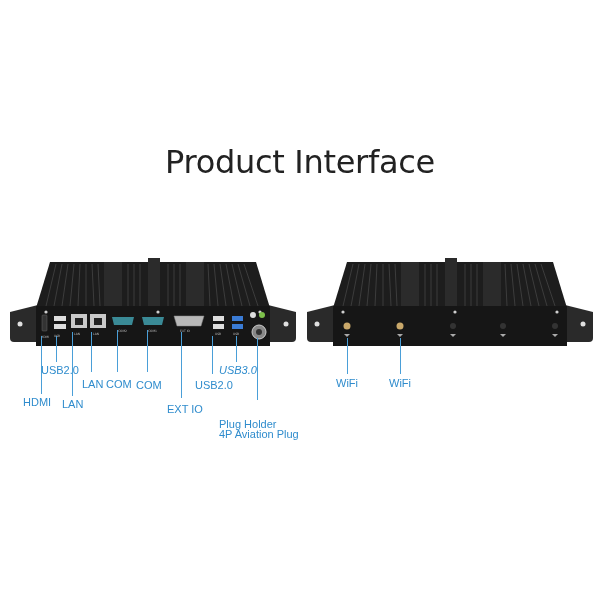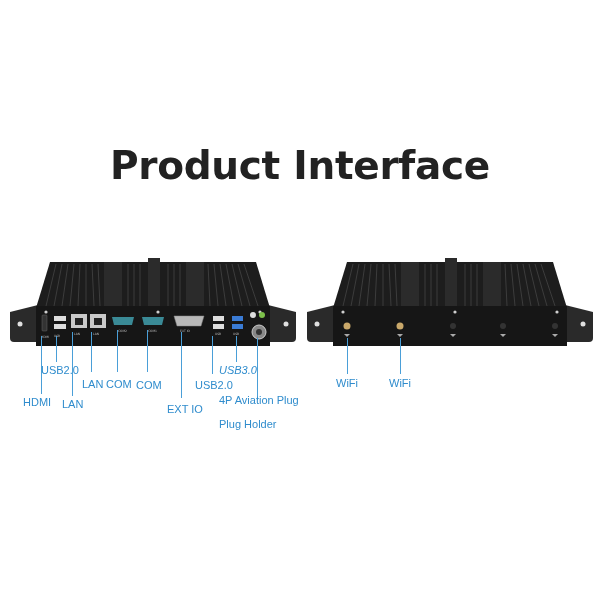--- a/index.html
+++ b/index.html
@@ -1,17 +1,17 @@
 <!DOCTYPE html>
 <html><head>
 <meta charset="utf-8">
 <style>
   html,body{margin:0;padding:0;background:#ffffff;}
   body{width:600px;height:600px;position:relative;overflow:hidden;font-family:"DejaVu Sans","Liberation Sans",sans-serif;}
-  .title{position:absolute;left:0;top:143px;width:600px;text-align:center;font-size:39px;font-weight:bold;color:#222222;letter-spacing:-0.3px;}
+  .title{position:absolute;left:0;top:143px;width:600px;text-align:center;font-size:32px;font-weight:normal;color:#222222;letter-spacing:-0.3px;}
   .device{position:absolute;}
   .lbl{position:absolute;font-size:11px;color:#2f8ccd;white-space:nowrap;line-height:13px;font-family:"Liberation Sans",sans-serif;}
   .line{position:absolute;width:1px;background:#4a9fd8;}
   svg{display:block;}
 </style>
 </head>
 <body>
 
 <div class="title">Product Interface</div>
 
@@ -110,21 +110,21 @@
 
 <div class="lbl" style="left:23px;top:396px;">HDMI</div>
 <div class="lbl" style="left:41px;top:364px;">USB2.0</div>
 <div class="lbl" style="left:62px;top:398px;">LAN</div>
 <div class="lbl" style="left:82px;top:378px;">LAN</div>
 <div class="lbl" style="left:106px;top:378px;">COM</div>
 <div class="lbl" style="left:136px;top:379px;">COM</div>
 <div class="lbl" style="left:167px;top:403px;">EXT IO</div>
 <div class="lbl" style="left:195px;top:379px;">USB2.0</div>
 <div class="lbl" style="left:219px;top:364px;font-style:italic;">USB3.0</div>
-<div class="lbl" style="left:219px;top:394px;">4P Aviation Plug</div>
+<div class="lbl" style="left:219px;top:428px;">4P Aviation Plug</div>
 <div class="lbl" style="left:219px;top:418px;">Plug Holder</div>
 
 <div class="device" style="left:305px;top:250px;width:290px;height:100px;">
   <svg width="290" height="100" viewBox="0 0 290 100">
     <path d="M2 62 L30 55 L30 92 L6 92 Q2 92 2 88 Z" fill="#2a2a2a"></path>
     <path d="M288 62 L260 55 L260 92 L284 92 Q288 92 288 88 Z" fill="#2a2a2a"></path>
     <circle cx="12" cy="74" r="2.5" fill="#e0e0e0"></circle>
     <circle cx="278" cy="74" r="2.5" fill="#e0e0e0"></circle>
     <path d="M42 12 L248 12 L262 58 L28 58 Z" fill="#1d1d1d"></path>
     <g stroke="#3c3c3c" stroke-width="1">

